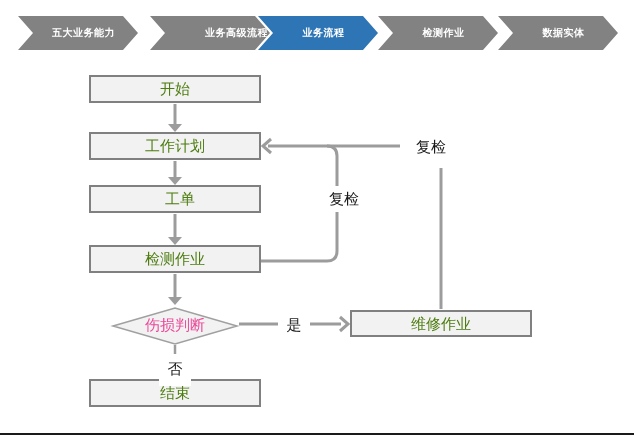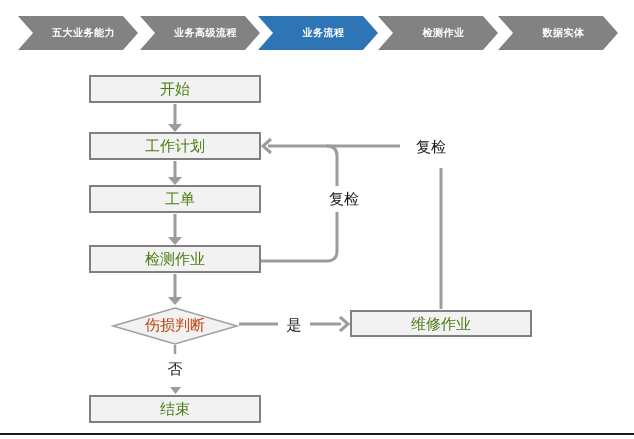--- a/index.html
+++ b/index.html
@@ -27,21 +27,21 @@
     font-weight: bold;
     line-height: 34px;
     text-align: center;
     padding-left: 13px;
     padding-right: 2px;
     cursor: pointer;
     letter-spacing: 0.5px;
   }
   .chevron.active { background: #2e75b6; }
   .c1 { left: 18px;  }
-  .c2 { left: 140px; }
+  .c2 { left: 150px; text-align: right; }
   .c3 { left: 258px; }
   .c4 { left: 378px; }
   .c5 { left: 498px; }
 
   
   .node {
     position: absolute;
     left: 89px;
     width: 172px;
     height: 28px;
@@ -49,37 +49,37 @@
     border: 2px solid #808080;
     color: #4d7c0f;
     font-size: 15px;
     line-height: 24px;
     text-align: center;
   }
   .n-start   { top: 75px;  }
   .n-plan    { top: 132px; }
   .n-order   { top: 185px; padding-left: 10px; }
   .n-inspect { top: 245px; }
-  .n-end     { top: 395px; }
+  .n-end     { top: 379px; }
   .n-repair  {
     left: 350px;
     top: 310px;
     width: 182px;
     height: 27px;
     line-height: 23px;
   }
 
   .diamond-label {
     position: absolute;
     left: 113px;
     top: 316px;
     width: 124px;
     text-align: center;
     font-size: 15px;
-    color: #c2410c;
+    color: #ec4899;
   }
 
   
   .edge-label {
     position: absolute;
     background: #ffffff;
     color: #1a1a1a;
     font-size: 15px;
     text-align: center;
   }

